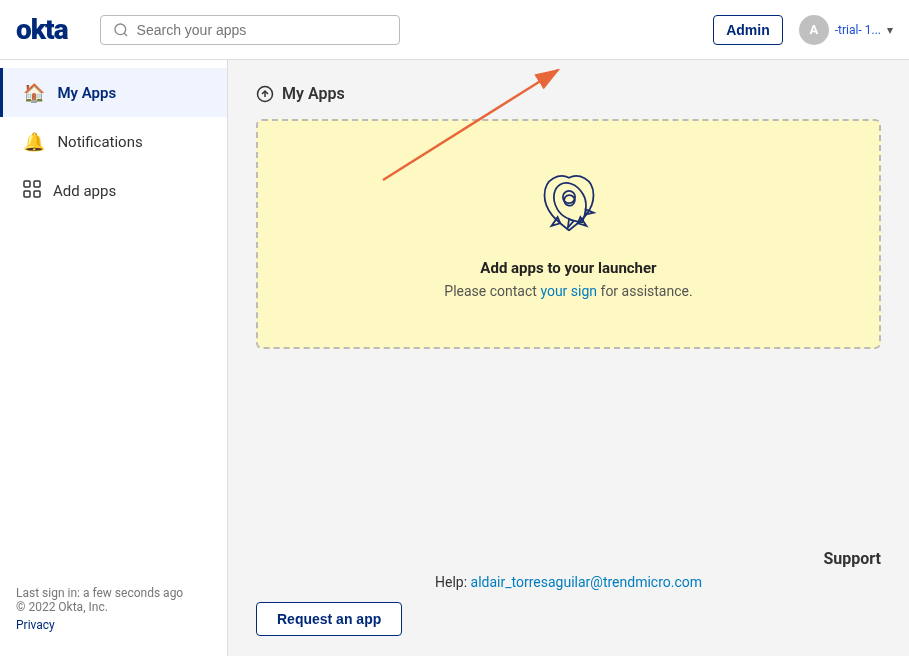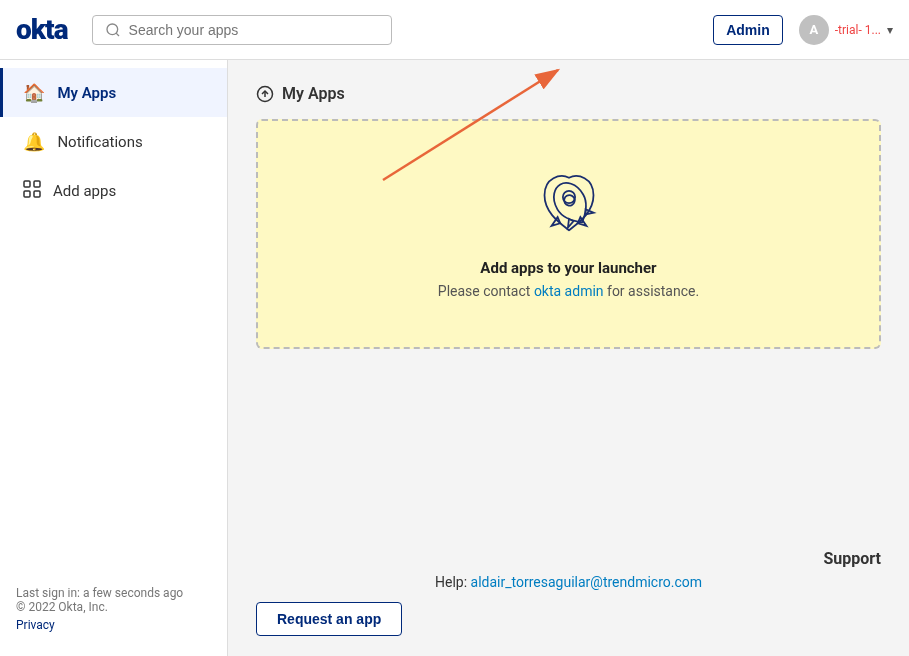--- a/index.html
+++ b/index.html
@@ -26,20 +26,21 @@
     }
     .search-bar {
       display: flex;
       align-items: center;
       border: 1px solid #bbb;
       border-radius: 4px;
       padding: 6px 12px;
       background: #fff;
       width: 300px;
       gap: 8px;
+      margin-left: 8px;
     }
     .search-bar input {
       border: none;
       outline: none;
       font-size: 14px;
       color: #333;
       width: 100%;
       background: transparent;
     }
     .search-icon-svg { color: #888; flex-shrink: 0; }
@@ -67,21 +68,21 @@
       background: #c0c0c0;
       display: flex;
       align-items: center;
       justify-content: center;
       font-weight: 700;
       font-size: 13px;
       color: #fff;
     }
     .user-email {
       font-size: 12px;
-      color: #ef4444;
+      color: #1d4ed8;
       max-width: 140px;
       overflow: hidden;
       text-overflow: ellipsis;
       white-space: nowrap;
     }
     .chevron-down { font-size: 12px; color: #555; }
 
     
     .main-layout {
       display: flex;
@@ -304,21 +305,21 @@
           <g transform="translate(15,10) rotate(-30, 25,25)">
             <path d="M25 5 C32 5, 42 12, 42 28 C42 40, 34 48, 25 55 C16 48, 8 40, 8 28 C8 12, 18 5, 25 5Z" stroke="#1a2e6e" stroke-width="2" fill="none"></path>
             <circle cx="25" cy="26" r="6" stroke="#1a2e6e" stroke-width="2" fill="none"></circle>
             <path d="M14 44 L8 52 L17 49 Z" stroke="#1a2e6e" stroke-width="2" fill="none"></path>
             <path d="M36 44 L42 52 L33 49 Z" stroke="#1a2e6e" stroke-width="2" fill="none"></path>
           </g>
         </svg>
       </div>
       <div class="empty-card-title">Add apps to your launcher</div>
       <div class="empty-card-desc">
-        Please contact <a href="#">okta admin</a> for assistance.
+        Please contact <a href="#">your sign</a> for assistance.
       </div>
     </div>
 
     <div class="support-section">
       <div class="support-title">Support</div>
       <div class="support-help">
         <span>Help:</span>
         <a href="#">aldair_torresaguilar@trendmicro.com</a>
       </div>
       <button class="request-btn">Request an app</button>

